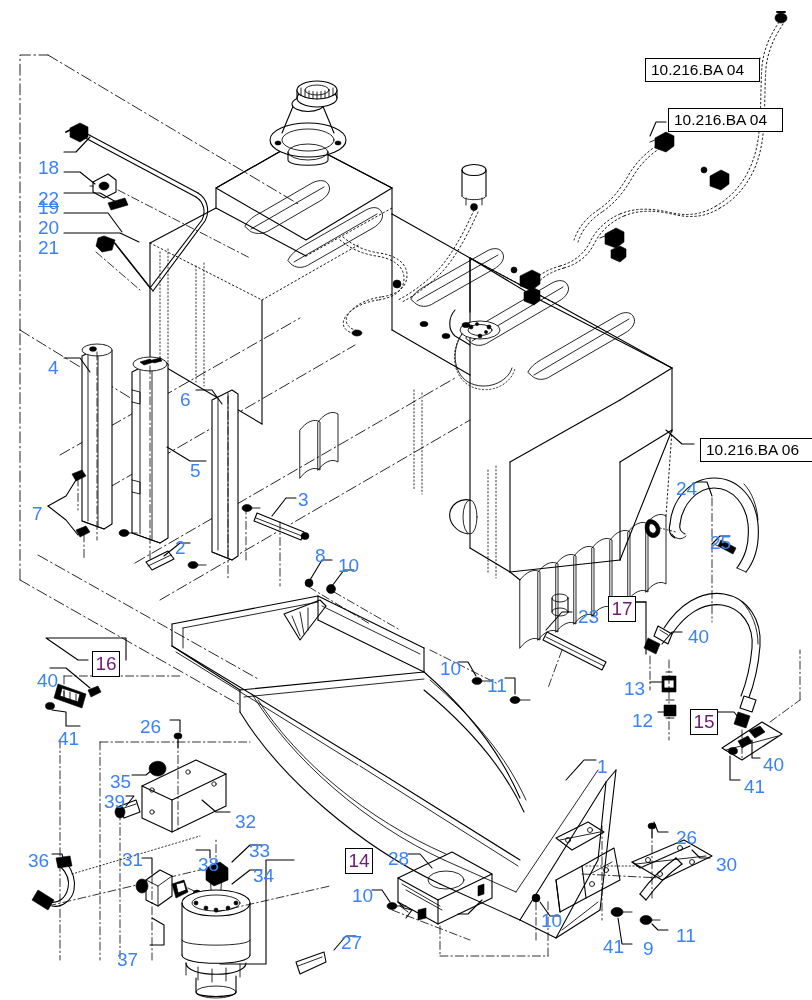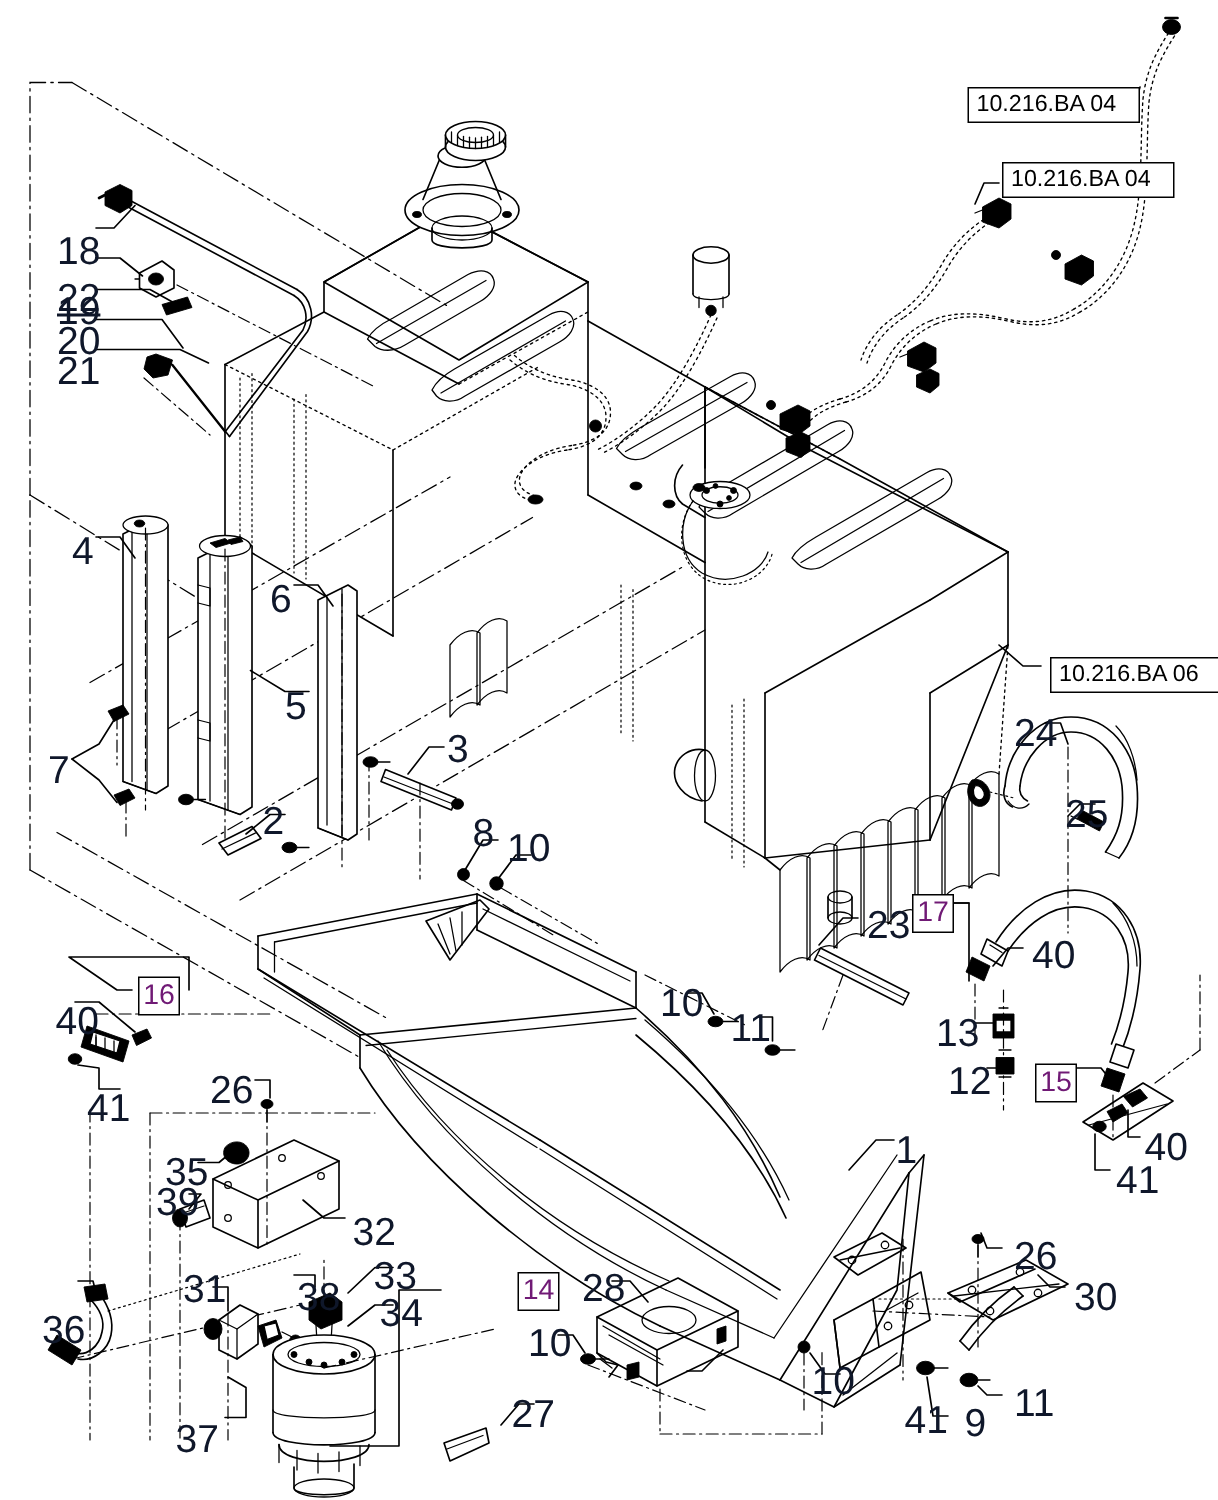--- a/index.html
+++ b/index.html
@@ -1,19 +1,19 @@
 <!DOCTYPE html>
 <html><head>
 <meta charset="utf-8">
 <style>
   html,body{margin:0;padding:0;background:#fff;}
   body{width:812px;height:1000px;font-family:"Liberation Sans",sans-serif;overflow:hidden;}
   #sheet{position:relative;width:812px;height:1000px;background:#fff;}
   #art{position:absolute;left:0;top:0;width:812px;height:1000px;}
-  .cn{position:absolute;font-family:"Liberation Sans",sans-serif;font-size:26px;color:#0f172a;
+  .cn{position:absolute;font-family:"Liberation Sans",sans-serif;font-size:19px;color:#3b82f6;
       line-height:19px;white-space:nowrap;letter-spacing:0px;}
   .refbox{position:absolute;border:1.6px solid #000;background:#fff;padding:2px 15px 3px 5px;
       font-family:"Liberation Sans",sans-serif;font-size:15.5px;color:#000;white-space:nowrap;line-height:17px;}
   .numbox{position:absolute;border:1.6px solid #000;background:#fff;
       font-family:"Liberation Sans",sans-serif;font-size:19px;color:#701a75;white-space:nowrap;
       width:26px;height:24px;text-align:center;line-height:24px;}
 </style>
 </head>
 <body>
 
@@ -681,21 +681,21 @@
       <div class="cn" style="left: 744px; top: 777px;">41</div>
       <div class="cn" style="left: 440px; top: 659px;">10</div>
       <div class="cn" style="left: 487px; top: 676px;">11</div>
       <div class="cn" style="left: 597px; top: 757px;">1</div>
       <div class="cn" style="left: 37px; top: 671px;">40</div>
       <div class="cn" style="left: 58px; top: 729px;">41</div>
       <div class="cn" style="left: 140px; top: 717px;">26</div>
       <div class="cn" style="left: 110px; top: 772px;">35</div>
       <div class="cn" style="left: 104px; top: 792px;">39</div>
       <div class="cn" style="left: 235px; top: 812px;">32</div>
-      <div class="cn" style="left: 28px; top: 877px;">36</div>
+      <div class="cn" style="left: 28px; top: 851px;">36</div>
       <div class="cn" style="left: 122px; top: 850px;">31</div>
       <div class="cn" style="left: 198px; top: 855px;">38</div>
       <div class="cn" style="left: 249px; top: 841px;">33</div>
       <div class="cn" style="left: 253px; top: 866px;">34</div>
       <div class="cn" style="left: 117px; top: 950px;">37</div>
       <div class="cn" style="left: 388px; top: 849px;">28</div>
       <div class="cn" style="left: 352px; top: 886px;">10</div>
       <div class="cn" style="left: 341px; top: 933px;">27</div>
       <div class="cn" style="left: 541px; top: 911px;">10</div>
       <div class="cn" style="left: 603px; top: 937px;">41</div>

